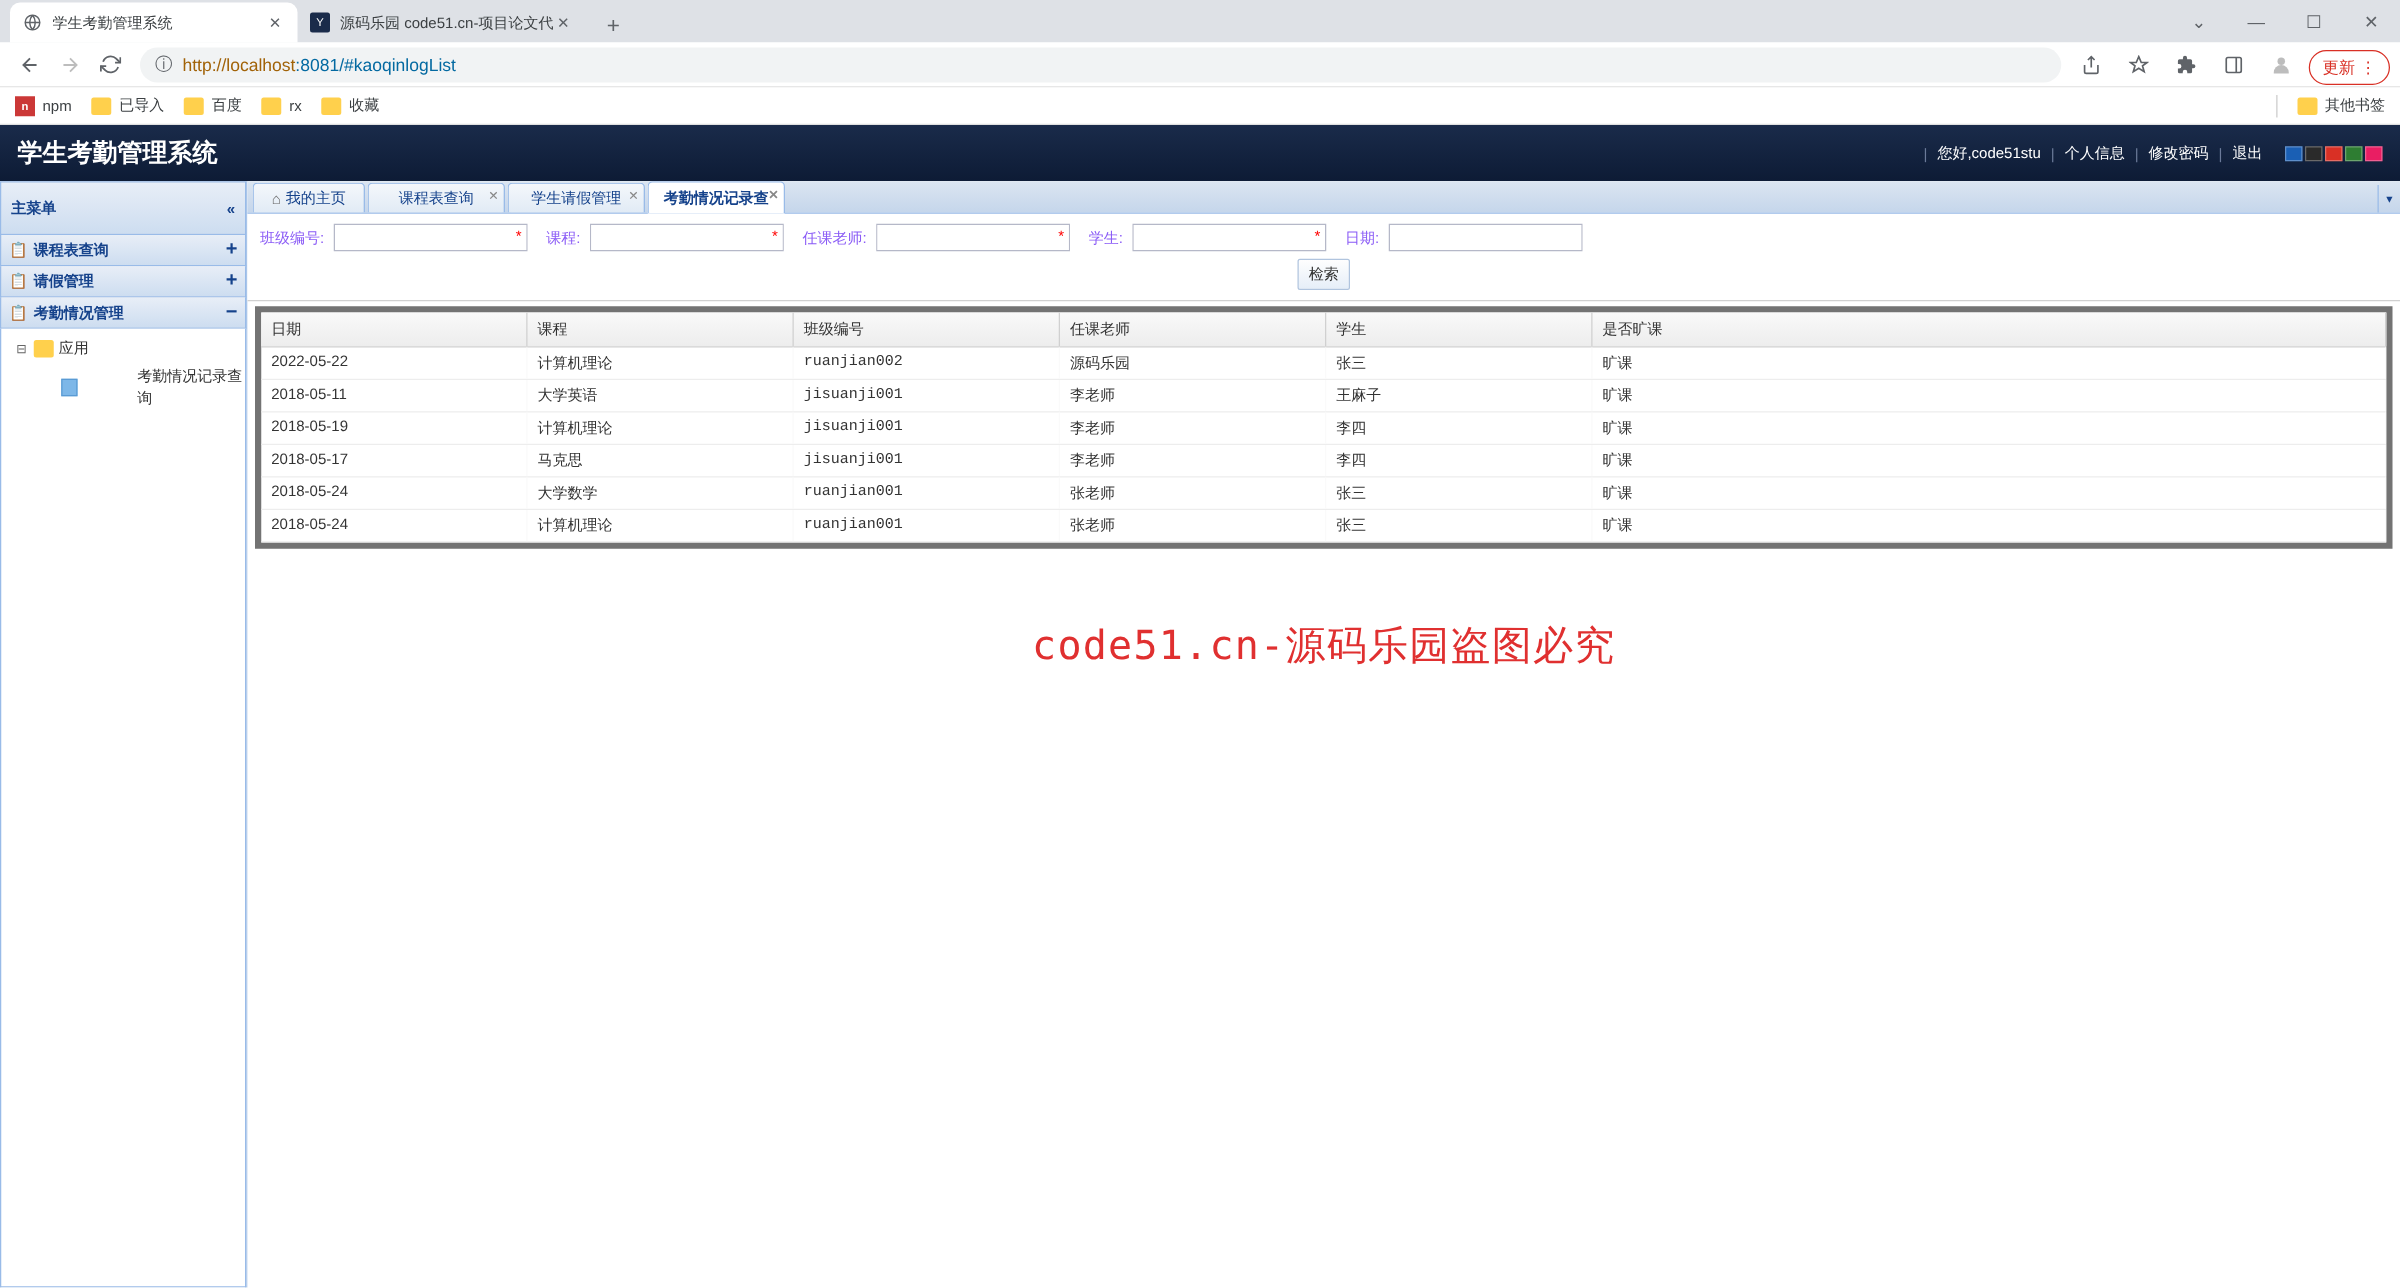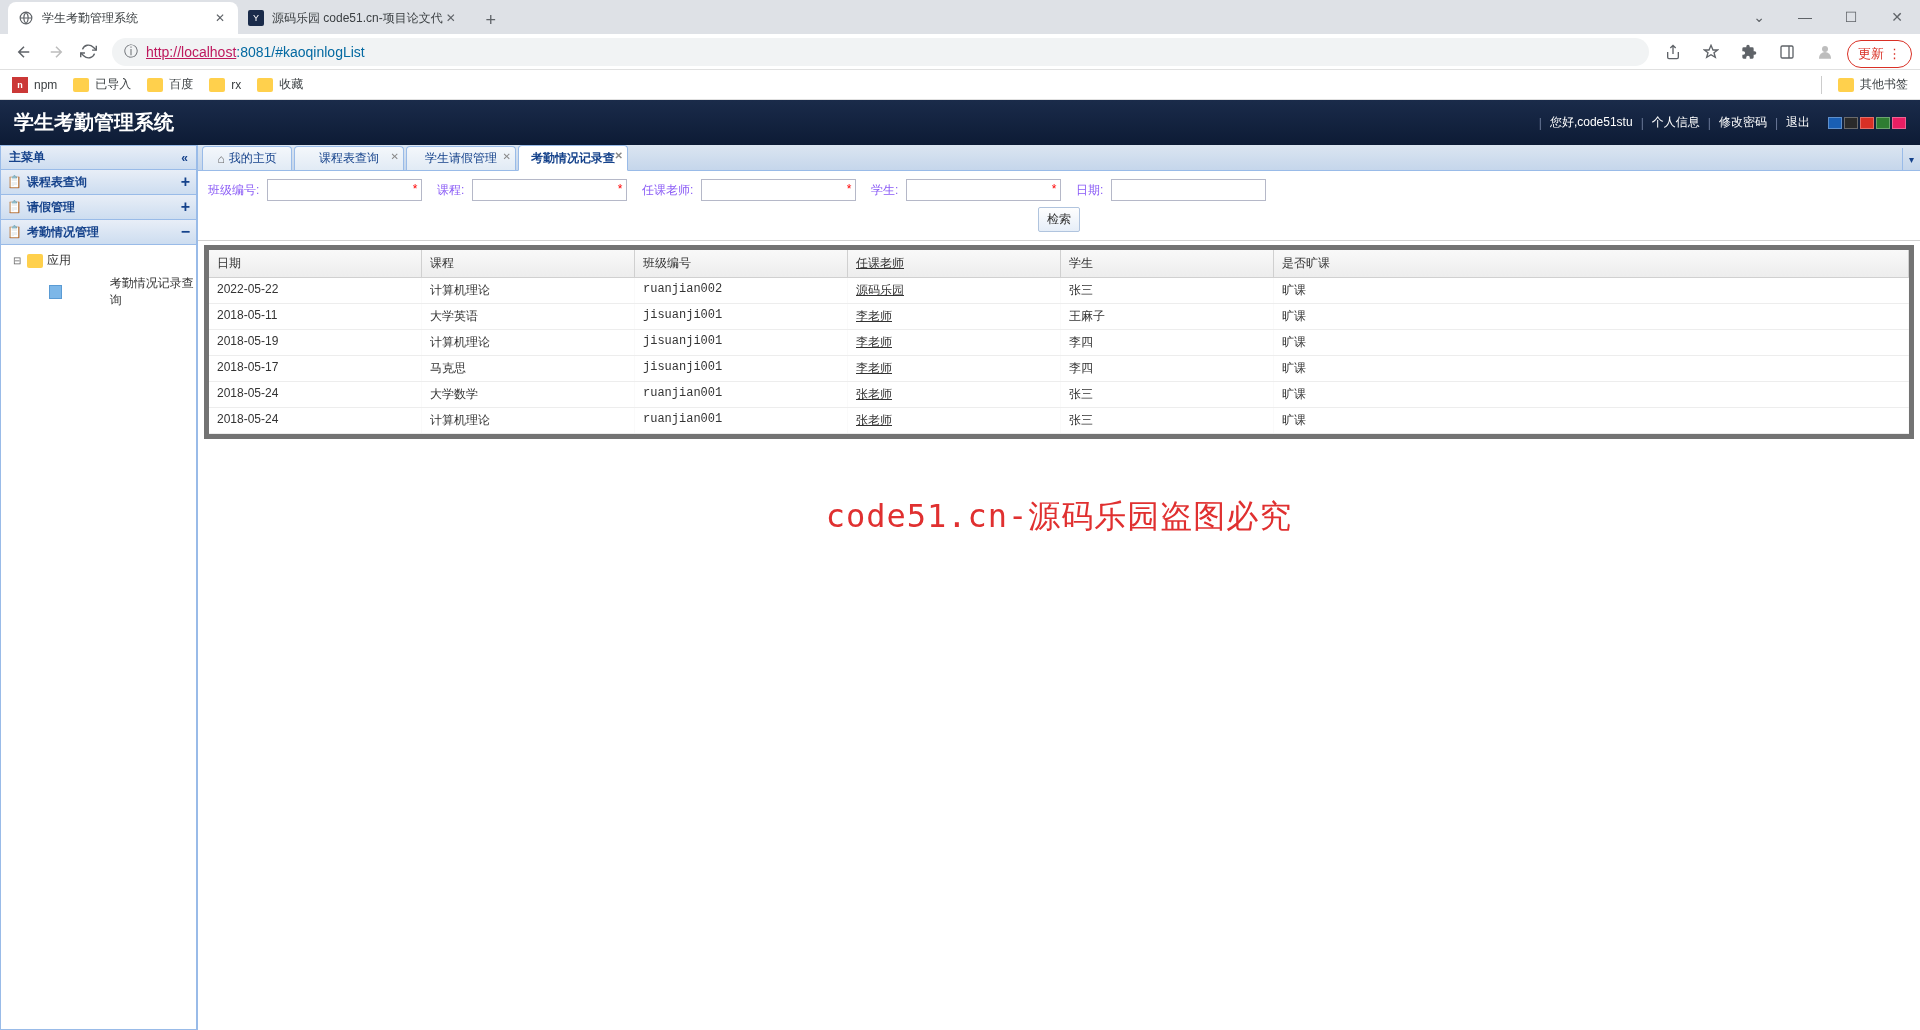--- a/index.html
+++ b/index.html
@@ -13,21 +13,21 @@
 .tab-title { flex: 1; font-size: 12px; color: #3c4043; white-space: nowrap; overflow: hidden; text-overflow: ellipsis; }
 .tab-close { width: 16px; height: 16px; color: #5f6368; display: flex; align-items: center; justify-content: center; cursor: pointer; }
 .new-tab { width: 28px; height: 28px; display: flex; align-items: center; justify-content: center; color: #5f6368; cursor: pointer; margin-left: 8px; font-size: 18px; }
 .win-controls { margin-left: auto; display: flex; align-items: center; height: 34px; }
 .win-btn { width: 46px; height: 30px; display: flex; align-items: center; justify-content: center; color: #5f6368; font-size: 14px; }
 
 .addr-bar { background: #fff; height: 36px; display: flex; align-items: center; padding: 0 8px; border-bottom: 1px solid #e0e0e0; }
 .nav-btn { width: 32px; height: 32px; display: flex; align-items: center; justify-content: center; color: #5f6368; cursor: pointer; border-radius: 50%; }
 .nav-btn.disabled { color: #bdbdbd; }
 .url-box { flex: 1; height: 28px; background: #f1f3f4; border-radius: 14px; display: flex; align-items: center; padding: 0 12px; margin: 0 8px; font-size: 14px; color: #5f6368; }
-.url-box .host { color: #be185d; text-decoration: underline; }
+.url-box .host { color: #a16207; }
 .url-box .path { color: #0369a1; }
 .addr-icons { display: flex; align-items: flex-end; gap: 6px; }
 .addr-icon { width: 32px; height: 32px; display: flex; align-items: center; justify-content: center; color: #5f6368; cursor: pointer; }
 .update-btn { border: 1px solid #d93025; color: #d93025; border-radius: 14px; height: 28px; padding: 0 10px; display: flex; align-items: center; gap: 4px; font-size: 13px; cursor: pointer; }
 
 .bookmarks { background: #fff; height: 30px; display: flex; align-items: center; padding: 0 12px; border-bottom: 1px solid #e0e0e0; gap: 16px; }
 .bm-item { display: flex; align-items: center; gap: 6px; color: #3c4043; cursor: pointer; font-size: 12px; }
 .bm-folder { width: 16px; height: 14px; background: #ffd04c; border-radius: 2px; display: inline-block; }
 .bm-npm { width: 16px; height: 16px; background: #cb3837; color: #fff; font-size: 9px; font-weight: bold; display: flex; align-items: center; justify-content: center; }
 .bm-spacer { flex: 1; }
@@ -40,21 +40,21 @@
 .hdr-link { color: #fff; cursor: pointer; }
 .hdr-sep { color: #6b7a99; }
 .color-boxes { display: flex; gap: 2px; margin-left: 10px; }
 .color-box { width: 14px; height: 12px; border: 1px solid rgba(255,255,255,0.3); cursor: pointer; }
 
 
 .main-layout { display: flex; height: calc(100vh - 145px); }
 
 
 .sidebar { width: 198px; background: #f0f0f0; border-right: 1px solid #99bbe8; display: flex; flex-direction: column; }
-.sidebar-header { background: linear-gradient(to bottom, #e8eef7, #cdddf0); border: 1px solid #99bbe8; height: 25px; display: flex; align-items: center; padding: 0 8px; font-weight: bold; color: #15428b; }
+.sidebar-header { background: linear-gradient(to bottom, #e8eef7, #cdddf0); border: 1px solid #99bbe8; height: 43px; display: flex; align-items: center; padding: 0 8px; font-weight: bold; color: #15428b; }
 .collapse-btn { margin-left: auto; cursor: pointer; font-size: 12px; color: #15428b; }
 .accordion-item { background: linear-gradient(to bottom, #e8eef7, #cdddf0); border: 1px solid #99bbe8; border-top: none; height: 25px; display: flex; align-items: center; padding: 0 6px; color: #15428b; font-weight: bold; cursor: pointer; }
 .acc-icon { width: 16px; height: 16px; margin-right: 4px; display: inline-flex; align-items: center; justify-content: center; }
 .acc-toggle { margin-left: auto; font-size: 16px; font-weight: bold; color: #15428b; }
 .tree-panel { background: #fff; border: 1px solid #99bbe8; border-top: none; flex: 1; padding: 4px 0; }
 .tree-node { display: flex; align-items: center; padding: 3px 4px 3px 12px; cursor: pointer; }
 .tree-node .exp { width: 12px; color: #666; font-size: 10px; margin-right: 2px; }
 .tree-folder { width: 16px; height: 14px; background: #ffd04c; border-radius: 2px; display: inline-block; margin-right: 4px; }
 .tree-leaf { padding-left: 48px; display: flex; align-items: center; padding-top: 3px; padding-bottom: 3px; cursor: pointer; gap: 44px; }
 .tree-leaf-icon { width: 14px; height: 14px; background: #7db7e8; margin-right: 4px; border: 1px solid #5a9bd4; display: inline-block; }
@@ -82,21 +82,21 @@
 
 
 .grid { border: 5px solid #737373; margin: 4px 6px; }
 .grid-header { display: flex; background: linear-gradient(to bottom, #f9f9f9, #ededed); border-bottom: 1px solid #d0d0d0; }
 .grid-header .gh { padding: 5px 8px; font-size: 12px; color: #333; border-right: 1px solid #d0d0d0; }
 .grid-row { display: flex; border-bottom: 1px solid #ededed; }
 .grid-row .gc { padding: 4px 8px; font-size: 12px; color: #333; border-right: 1px solid #fafafa; }
 .c-date { width: 213px; }
 .c-course { width: 213px; }
 .c-class { width: 213px; font-family: Liberation Mono, monospace; }
-.c-teacher { width: 213px; text-decoration: underline; }
+.c-teacher { width: 213px; }
 .c-student { width: 213px; }
 .c-absent { flex: 1; }
 
 
 .watermark { position: absolute; top: 42%; left: 50%; transform: translate(-50%, -50%); font-size: 32px; color: #e03030; font-family: monospace; pointer-events: none; font-weight: 500; letter-spacing: 1px; }
 
 svg { display: block; }
 </style>
 </head>
 <body>

